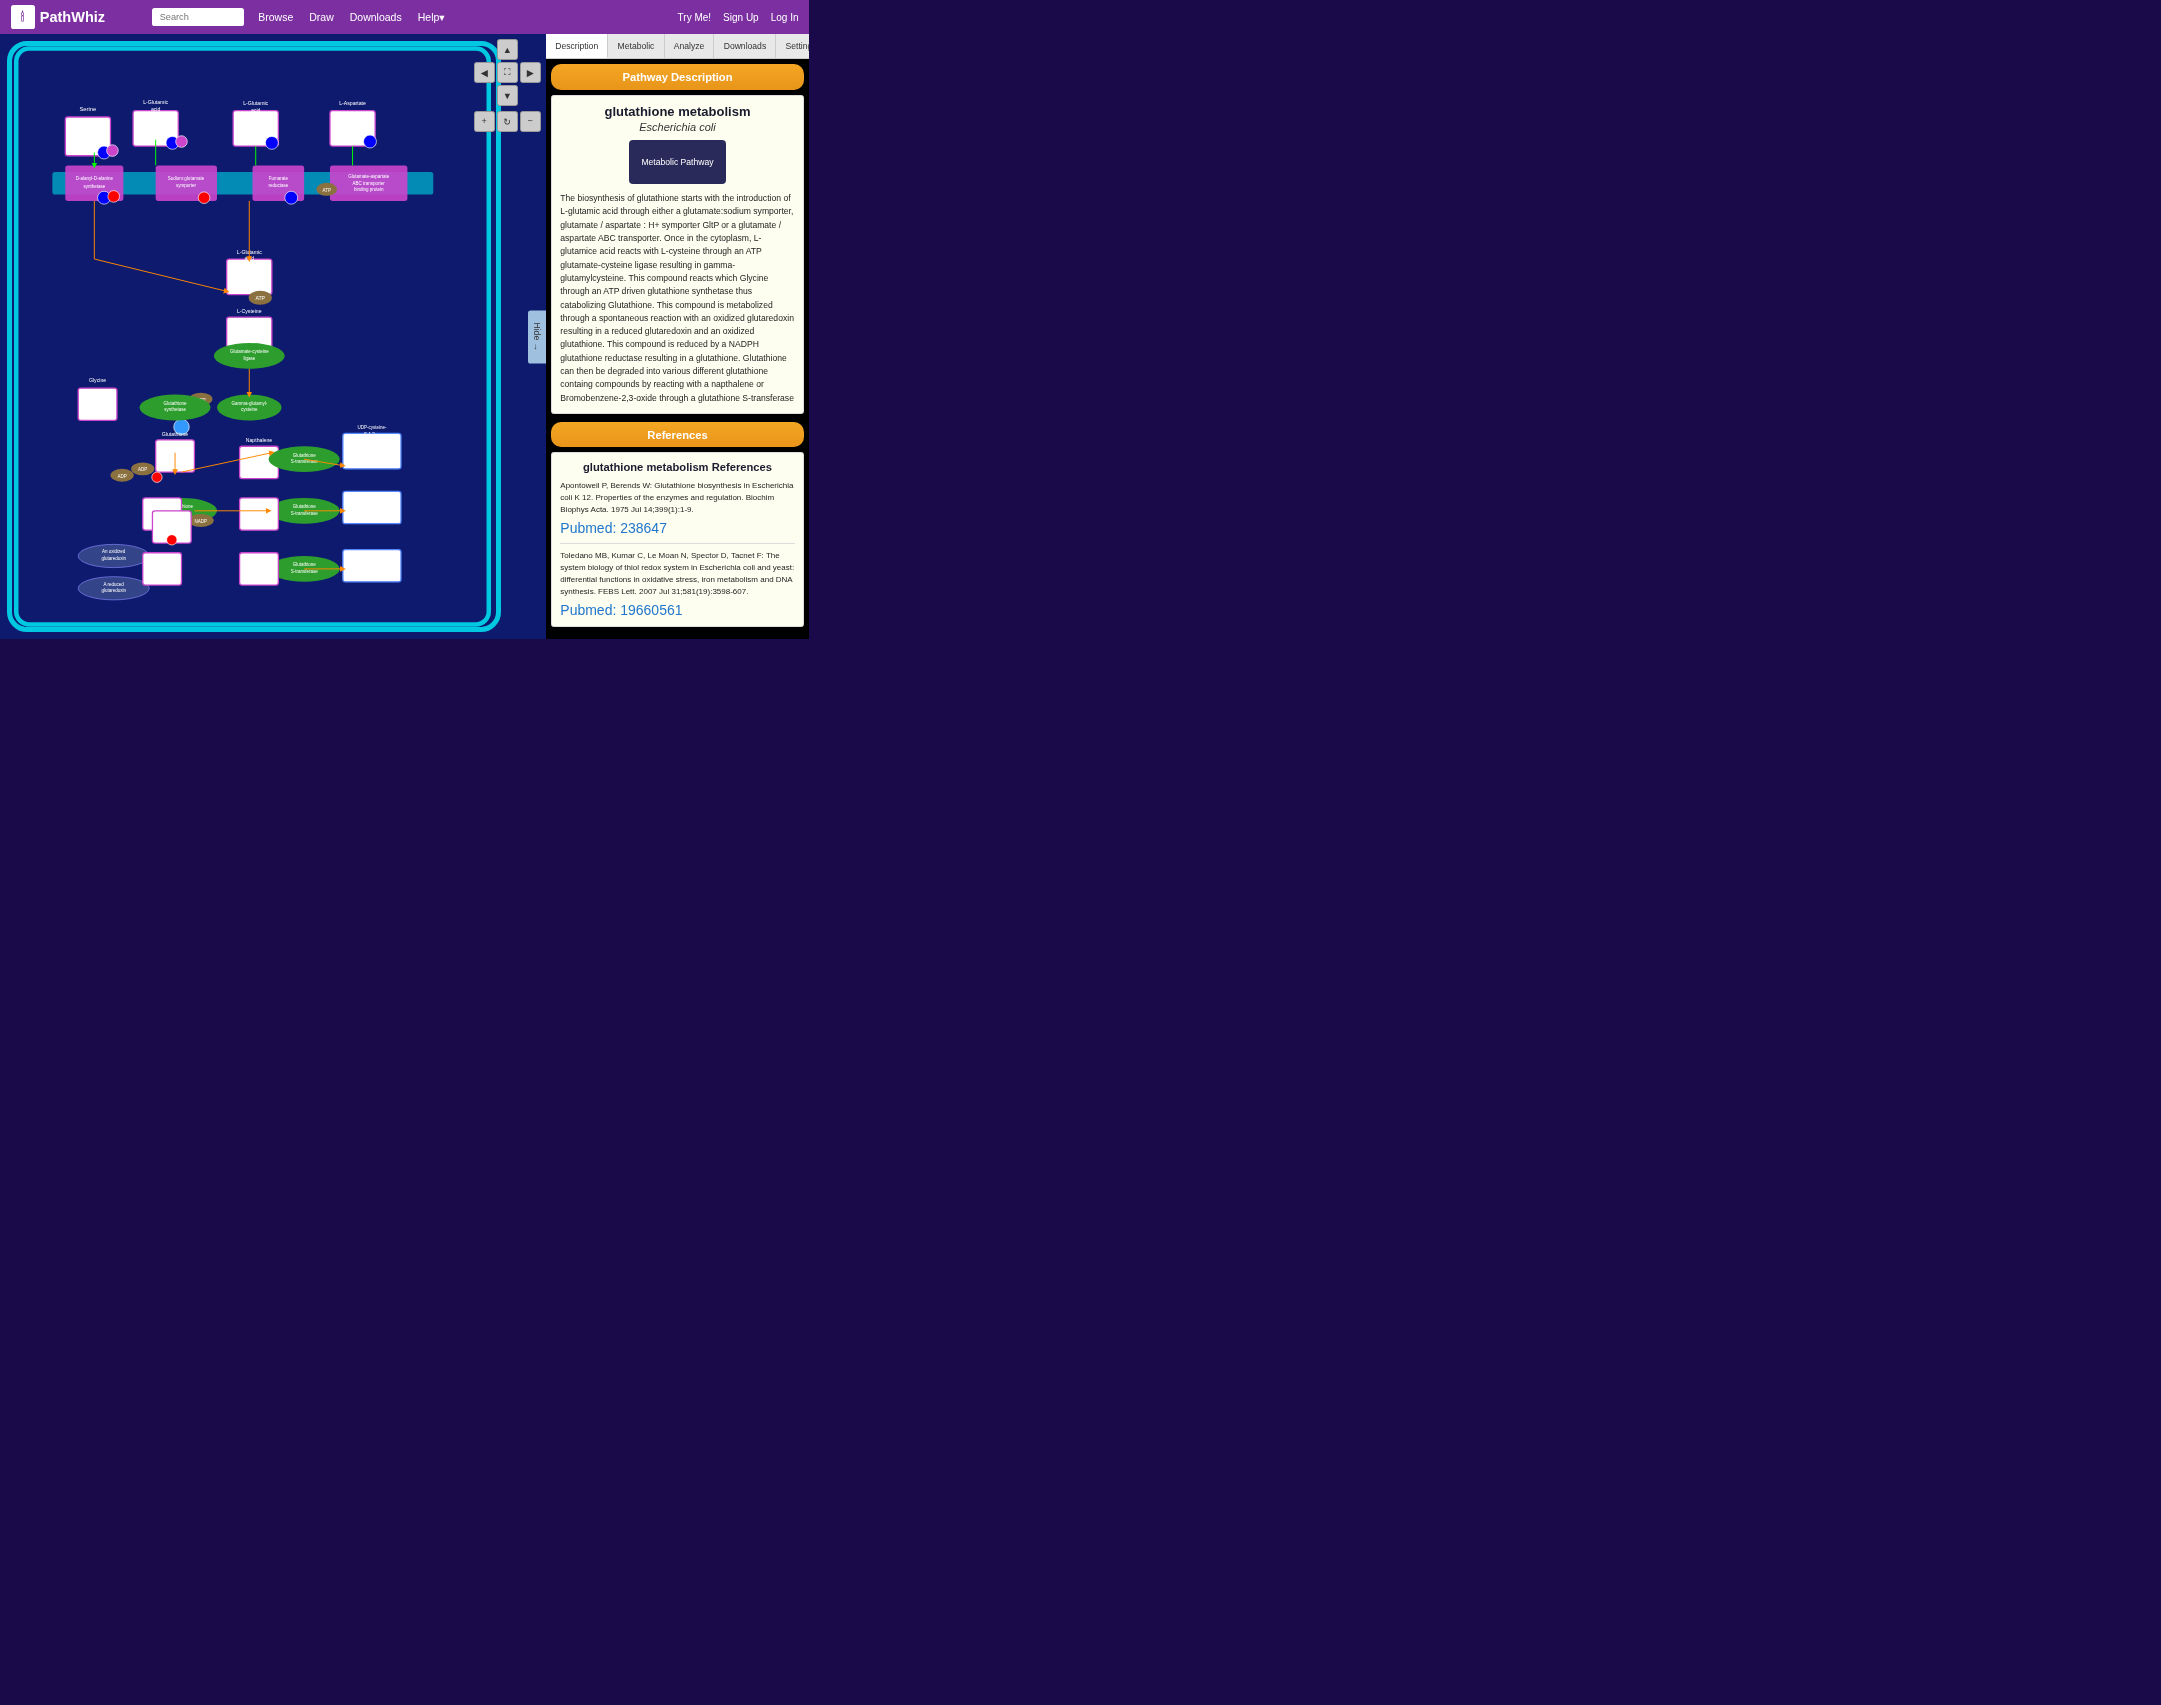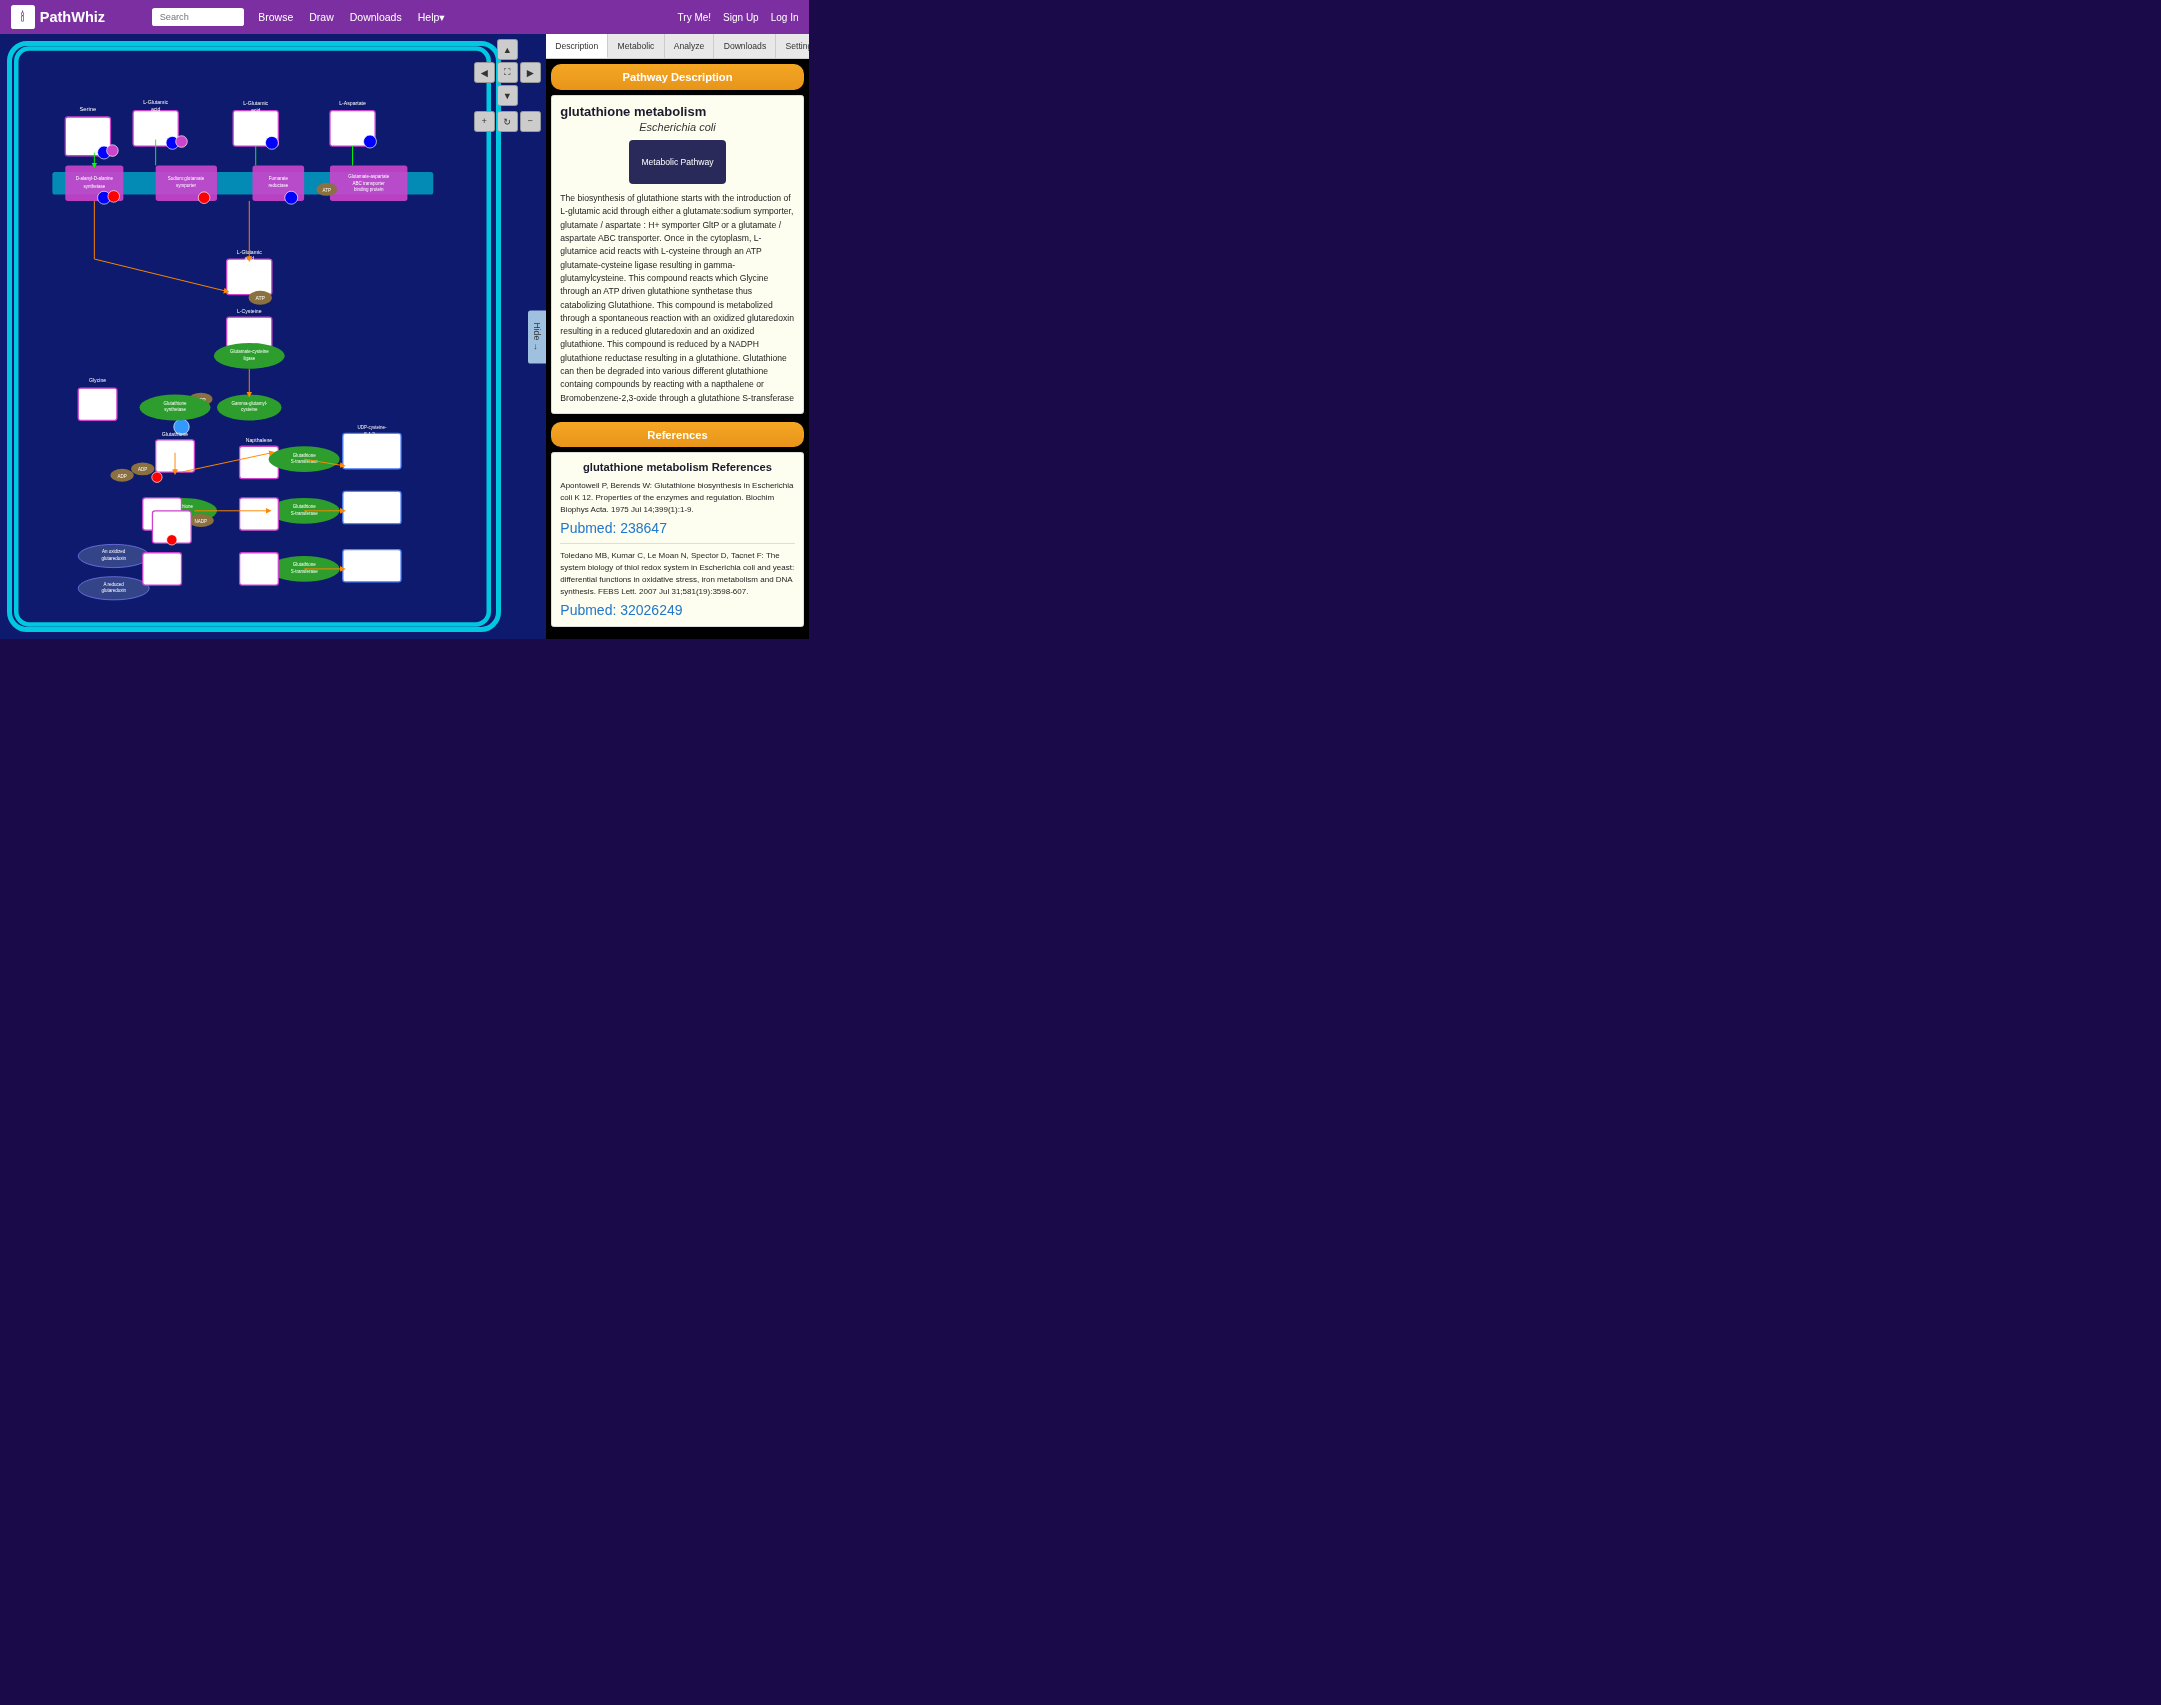--- a/index.html
+++ b/index.html
@@ -191,20 +191,21 @@
       background: #fefef0;
       border: 0.7px solid #ddd;
       margin: 2.6px 5.3px;
       border-radius: 2.6px;
       padding: 8px;
     }
 
     .pathway-title {
       font-size: 13px;
       font-weight: bold;
+      text-align: center;
       color: #1a1a2e;
       margin-bottom: 2.6px;
     }
     .pathway-organism {
       font-size: 11px;
       text-align: center;
       font-style: italic;
       color: #333;
       margin-bottom: 6.6px;
     }
@@ -499,18 +500,18 @@
 
     <div class="content-card">
       <div class="ref-title">glutathione metabolism References</div>
 
       <div class="ref-text">Apontoweil P, Berends W: Glutathione biosynthesis in Escherichia coli K 12. Properties of the enzymes and regulation. Biochim Biophys Acta. 1975 Jul 14;399(1):1-9.</div>
       <a class="ref-link" href="#">Pubmed: 238647</a>
 
       <div class="ref-sep"></div>
 
       <div class="ref-text">Toledano MB, Kumar C, Le Moan N, Spector D, Tacnet F: The system biology of thiol redox system in Escherichia coli and yeast: differential functions in oxidative stress, iron metabolism and DNA synthesis. FEBS Lett. 2007 Jul 31;581(19):3598-607.</div>
-      <a class="ref-link" href="#">Pubmed: 32026249</a>
+      <a class="ref-link" href="#">Pubmed: 19660561</a>
     </div>
   </div>
 
 </div>
 
 
 </body></html>

